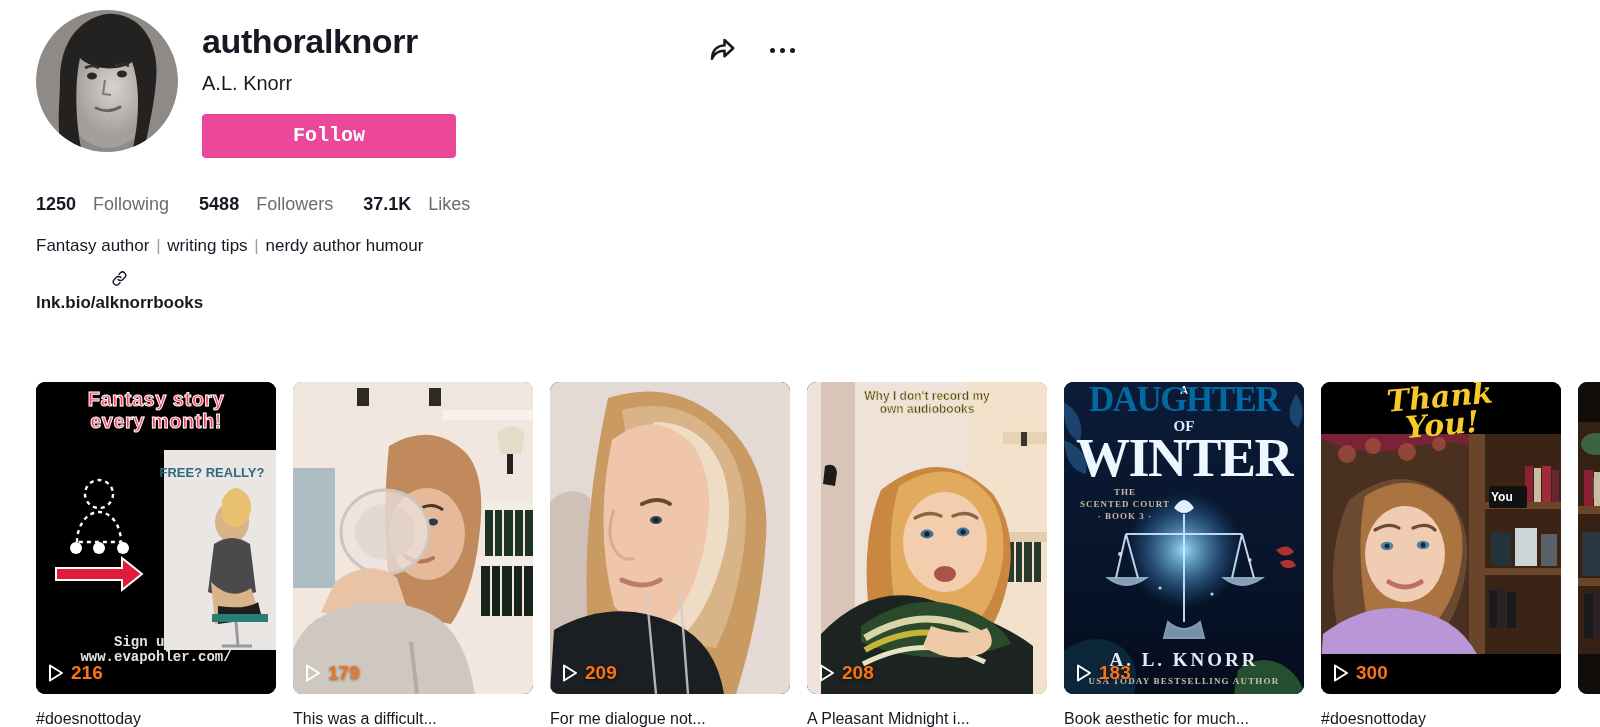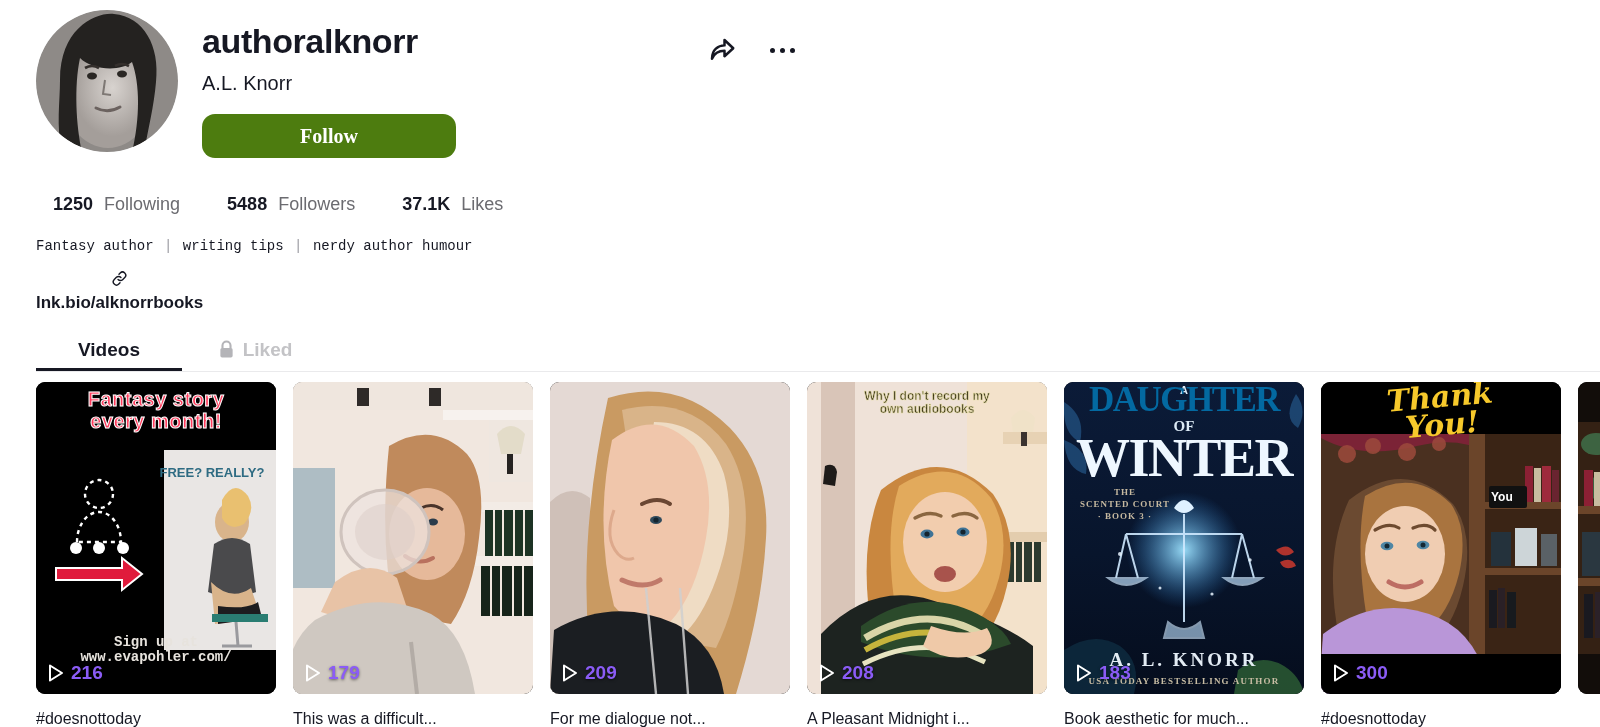--- a/index.html
+++ b/index.html
@@ -26,23 +26,23 @@
     font-size: 34px; font-weight: 700; letter-spacing: -0.4px;
     color: #161823; line-height: 42px; white-space: nowrap;
   }
   .nickname {
     font-size: 20px; font-weight: 400; color: #161823;
     line-height: 26px; margin-top: 8px; white-space: nowrap;
   }
   .follow-btn {
     margin-top: 18px;
     width: 254px; height: 44px;
-    background: #4d7c0f; color: #ffffff;
-    border: none; border-radius: 13px;
-    font-family: Liberation Serif, serif;
+    background: #ec4899; color: #ffffff;
+    border: none; border-radius: 4px;
+    font-family: Liberation Mono, monospace;
     font-size: 20px; font-weight: 700;
     cursor: pointer; display: block;
     line-height: 44px; text-align: center; padding: 0;
   }
 
   .header-actions {
     position: absolute; left: 668px; top: 22px;
     display: flex; align-items: center; gap: 24px;
   }
   .icon-btn {
@@ -52,28 +52,28 @@
   }
   .dots { display: flex; gap: 5px; align-items: center; }
   .dots i { width: 5px; height: 5px; border-radius: 50%; background: #161823; display: block; }
 
   
   .stats {
     position: absolute; left: 36px; top: 194px;
     display: flex; align-items: baseline; gap: 30px;
     font-size: 18px;
   }
-  .stat { display: flex; align-items: baseline; gap: 11px; white-space: nowrap; margin-left: 17px; }
+  .stat { display: flex; align-items: baseline; gap: 17px; white-space: nowrap; }
   .stat .num { font-weight: 700; color: #161823; font-size: 18px; }
   .stat .lbl { color: #6b6b70; font-weight: 400; font-size: 18px; }
 
   
   .bio {
     position: absolute; left: 36px; top: 234px;
-    font-size: 14px; color: #161823; line-height: 24px; white-space: nowrap; font-family: Liberation Mono, monospace;
+    font-size: 17px; color: #161823; line-height: 24px; white-space: nowrap;
   }
   .bio-sep { color: #9c9ca3; padding: 0 2px; }
 
   .biolink {
     position: absolute; left: 36px; top: 270px;
     display: flex; align-items: center; gap: 6px;
     font-size: 17px; font-weight: 700; color: #161823;
     cursor: pointer; text-decoration: none; white-space: nowrap; flex-direction: column;
   }
 
@@ -106,21 +106,21 @@
   .card { width: 240px; flex: 0 0 240px; }
   .thumb {
     position: relative; width: 240px; height: 312px;
     border-radius: 9px; overflow: hidden; background: #000;
     cursor: pointer;
   }
   .thumb .art { position: absolute; inset: 0; }
   .views {
     position: absolute; left: 12px; bottom: 10px;
     display: flex; align-items: center; gap: 7px;
-    color: #8b5cf6; font-size: 19px; font-weight: 700;
+    color: #f97316; font-size: 19px; font-weight: 700;
     text-shadow: 0 1px 3px rgba(0,0,0,.55);
     z-index: 5;
   }
   .caption {
     margin-top: 14px; font-size: 16px; color: #161823;
     line-height: 22px; white-space: nowrap; overflow: hidden;
     text-overflow: ellipsis; width: 240px;
   }
 
   
@@ -208,32 +208,20 @@
   </div>
 
   <a class="biolink" href="#">
     <svg width="17" height="17" viewBox="0 0 24 24" fill="none" stroke="#161823" stroke-width="2" stroke-linecap="round">
       <path d="M10 13.5 a4.5 4.5 0 0 0 6.4 0.1 l3-3 a4.5 4.5 0 0 0 -6.4 -6.4 l-1.7 1.7"></path>
       <path d="M14 10.5 a4.5 4.5 0 0 0 -6.4 -0.1 l-3 3 a4.5 4.5 0 0 0 6.4 6.4 l1.7 -1.7"></path>
     </svg>
     <span>lnk.bio/alknorrbooks</span>
   </a>
 
-  <div class="tabs">
-    <button class="tab active">
-      <span>Videos</span>
-    </button>
-    <button class="tab">
-      <svg width="17" height="19" viewBox="0 0 16 18">
-        <path d="M4.2 8 V5.2 a3.8 3.8 0 0 1 7.6 0 V8" fill="none" stroke="#b4b4b8" stroke-width="2"></path>
-        <rect x="2.2" y="7.6" width="11.6" height="9" rx="1.6" fill="#b4b4b8"></rect>
-      </svg>
-      <span>Liked</span>
-    </button>
-  </div>
 
   <div class="grid">
 
     <div class="card">
       <div class="thumb">
         <div class="art">
           <svg viewBox="0 0 240 312" width="240" height="312" preserveAspectRatio="none">
             <rect width="240" height="312" fill="#000"></rect>
             <rect x="128" y="68" width="118" height="200" fill="#e9e6e4"></rect>
             <g fill="none" stroke="#fff" stroke-width="2.4" stroke-dasharray="4 4">

